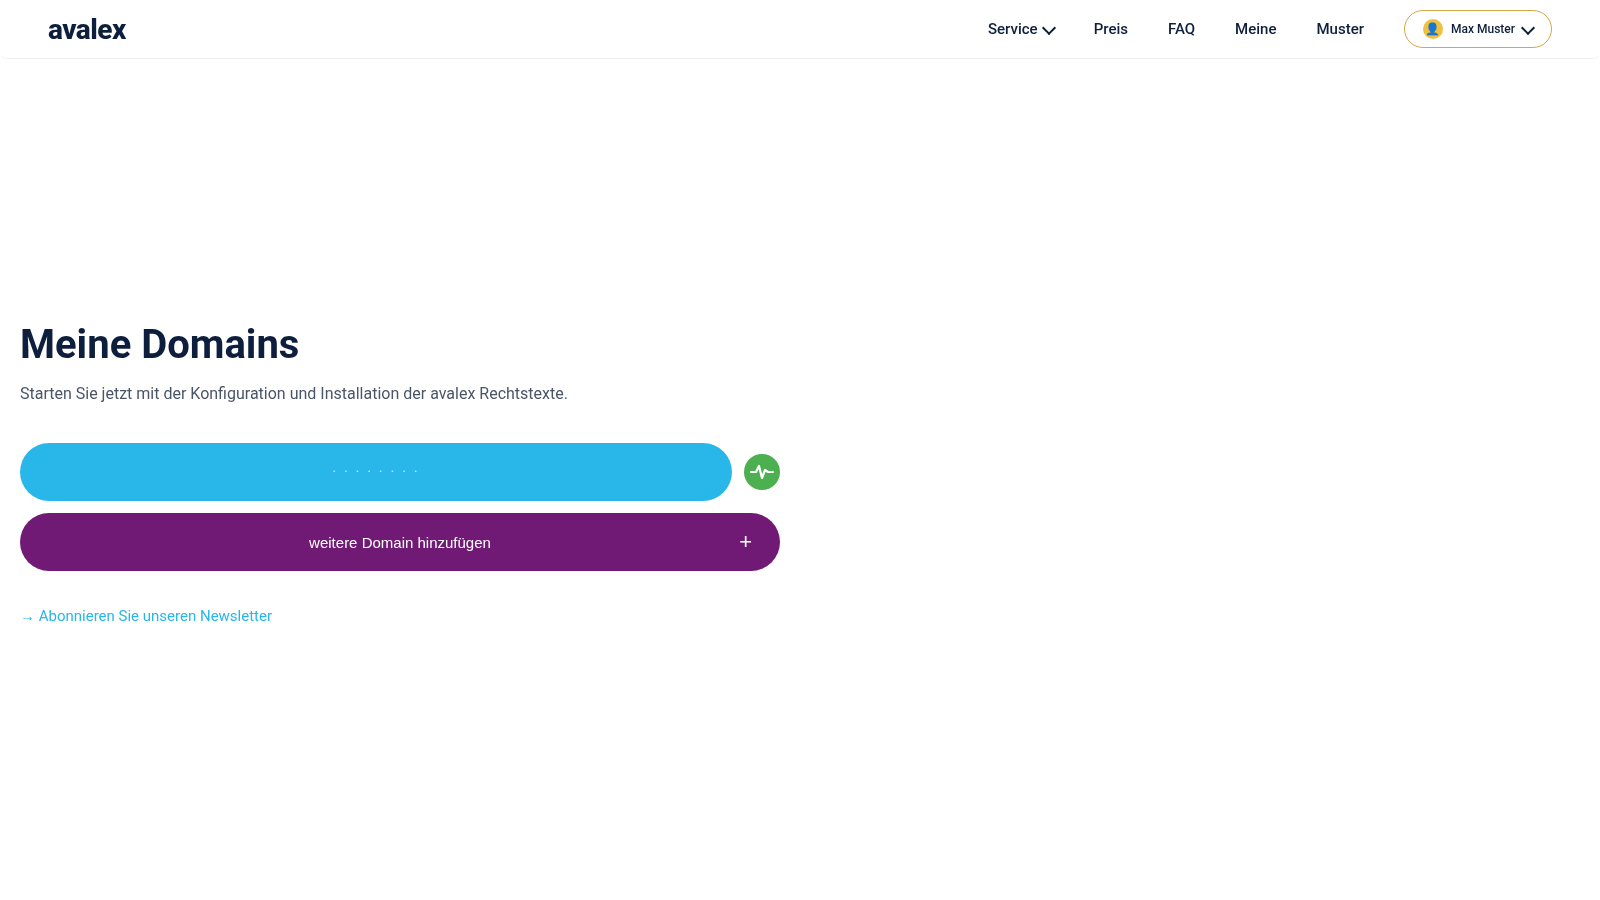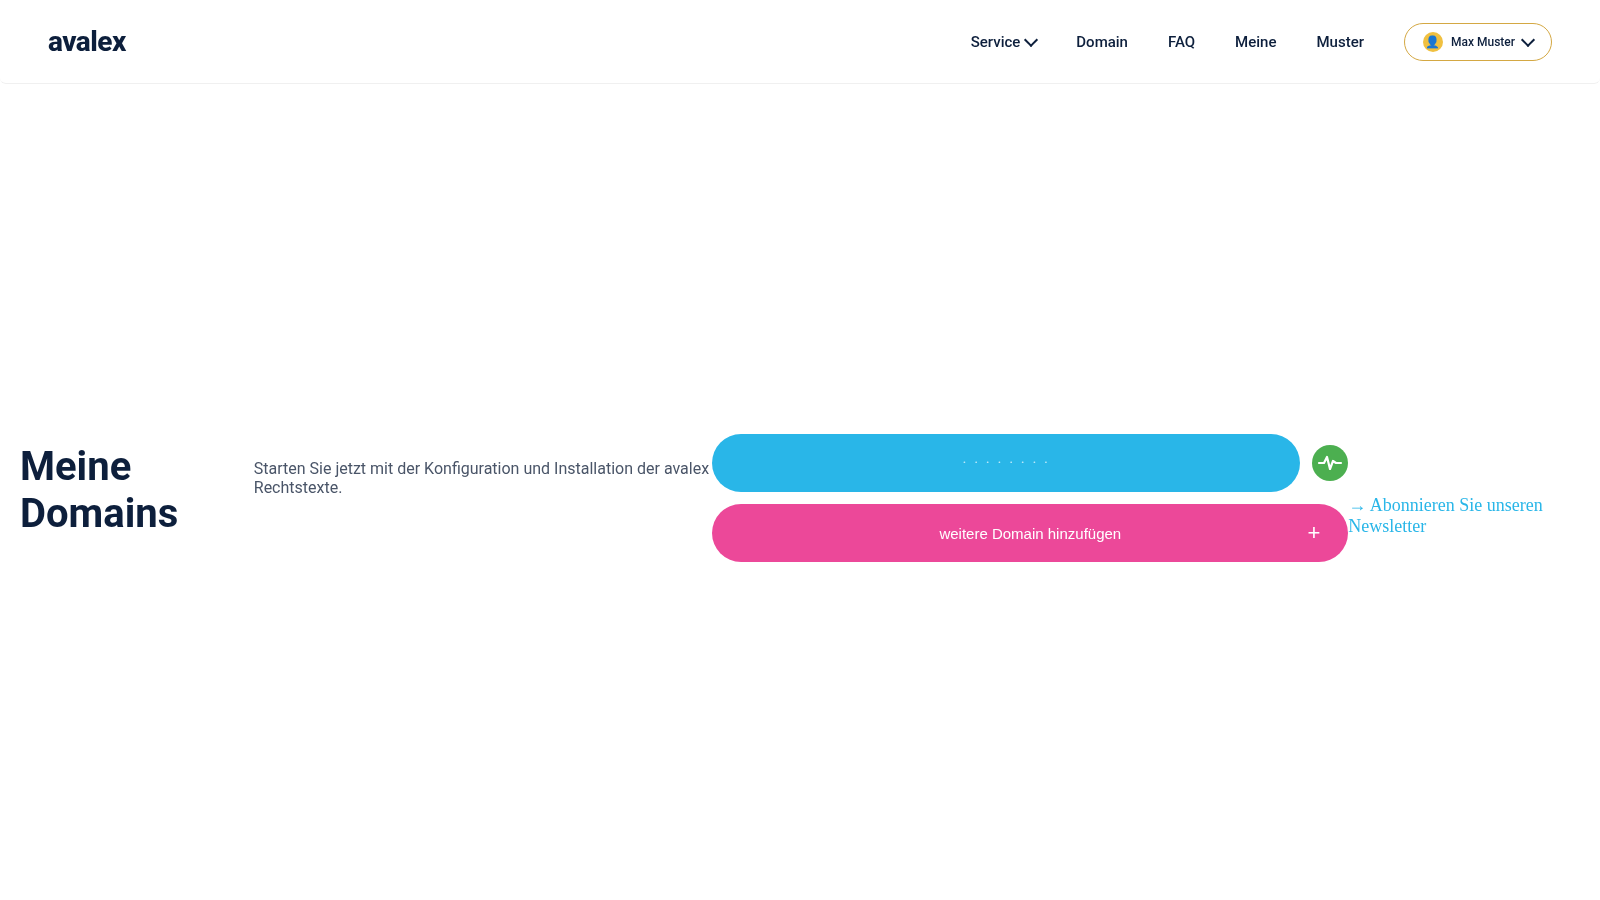--- a/index.html
+++ b/index.html
@@ -16,21 +16,21 @@
       overflow: hidden;
       color: #0d1f3c;
     }
 
     
     header {
       display: flex;
       align-items: center;
       justify-content: space-between;
       padding: 0 48px;
-      height: 84px;
+      height: 59px;
       border-bottom: 1px solid #f0f0f0;
       border-radius: 6px;
     }
 
     .logo {
       font-size: 28px;
       font-weight: 800;
       color: #0d1f3c;
       letter-spacing: -0.5px;
     }
@@ -89,21 +89,22 @@
     }
 
     .user-icon::before {
       content: '👤';
       font-size: 12px;
     }
 
     
     main {
       display: flex;
-      align-items: center;
+      flex-direction: column;
+      align-items: flex-start;
       justify-content: center;
       height: calc(900px - 72px);
       padding: 0 20px;
     }
 
     .page-title {
       font-size: 40px;
       font-weight: 700;
       color: #0d1f3c;
       margin-bottom: 16px;
@@ -148,21 +149,21 @@
     }
 
     .health-icon {
       width: 36px;
       height: 36px;
       flex-shrink: 0;
     }
 
     .add-domain-btn {
       width: 100%;
-      background: #ec4899;
+      background: #701a75;
       border-radius: 50px;
       padding: 0 28px;
       height: 58px;
       display: flex;
       align-items: center;
       justify-content: center;
       cursor: pointer;
       border: none;
       position: relative;
     }
@@ -178,39 +179,38 @@
       right: 28px;
       color: #ffffff;
       font-size: 22px;
       font-weight: 300;
       line-height: 1;
     }
 
     .newsletter-link {
       margin-top: 36px;
       color: #29b6e8;
-      font-size: 18px;
+      font-size: 15px;
       text-decoration: none;
       cursor: pointer;
-      font-family: Liberation Serif, serif;
     }
   </style>
 </head>
 <body>
 
 <header>
   <div class="logo">avalex</div>
 
   <nav>
     <a class="nav-item">
       <span>Service</span>
       <span class="chevron-icon"></span>
     </a>
     <a class="nav-item">
-      <span>Domain</span>
+      <span>Preis</span>
     </a>
     <a class="nav-item">
       <span>FAQ</span>
     </a>
     <a class="nav-item">
       <span>Meine</span>
     </a>
     <a class="nav-item">
       <span>Muster</span>
     </a>

